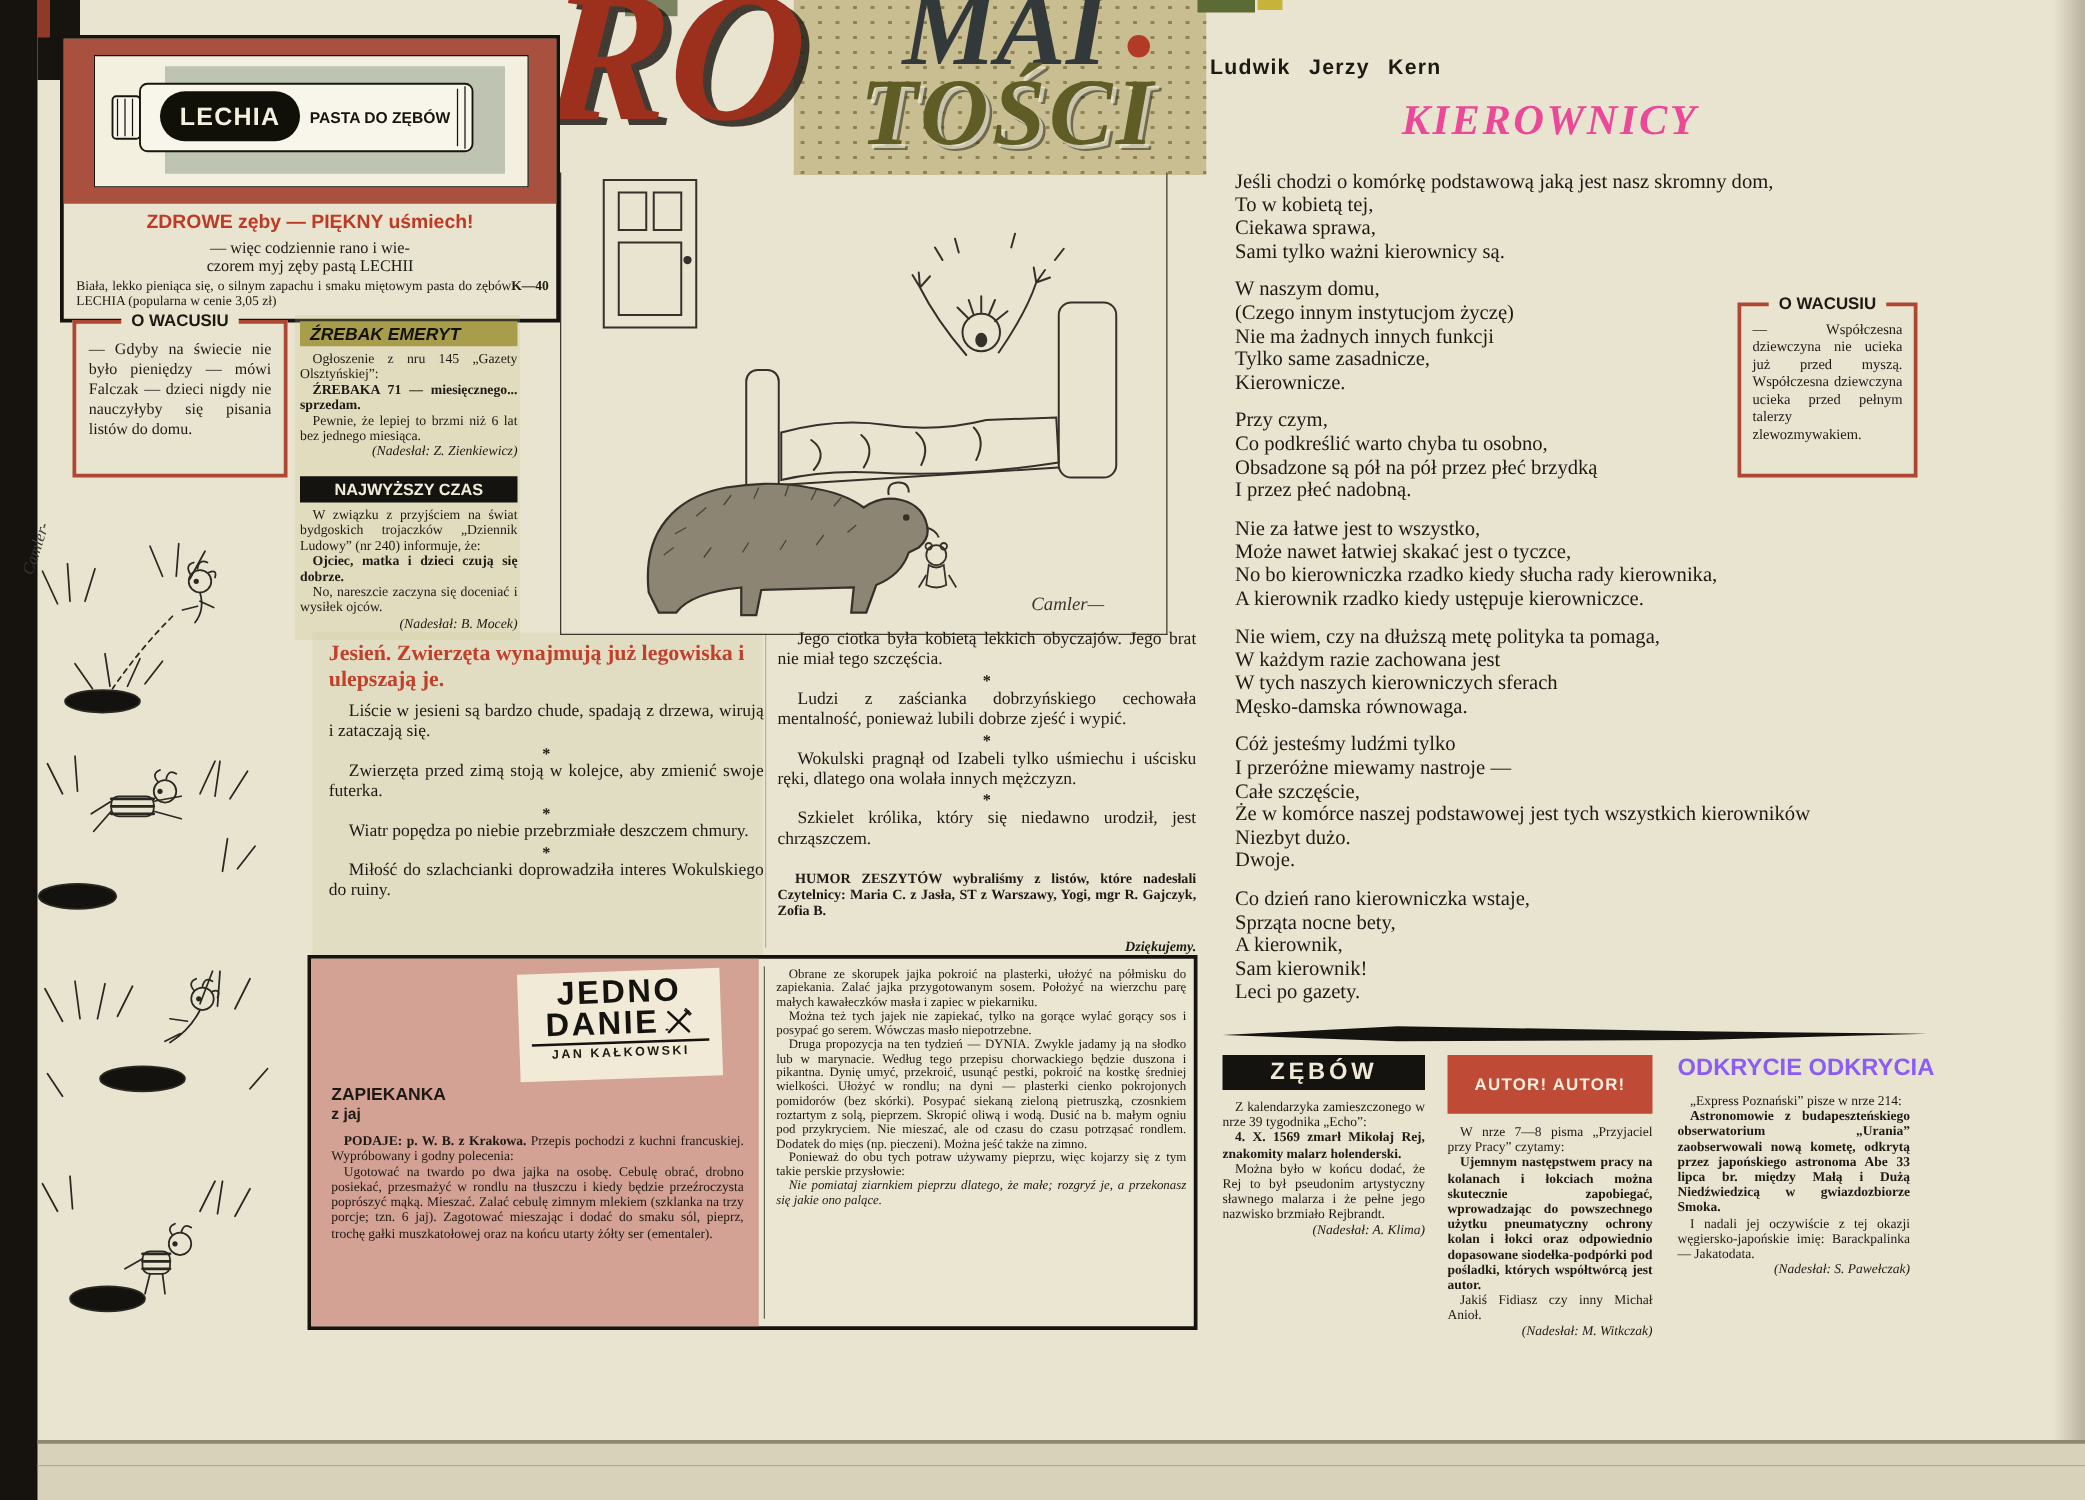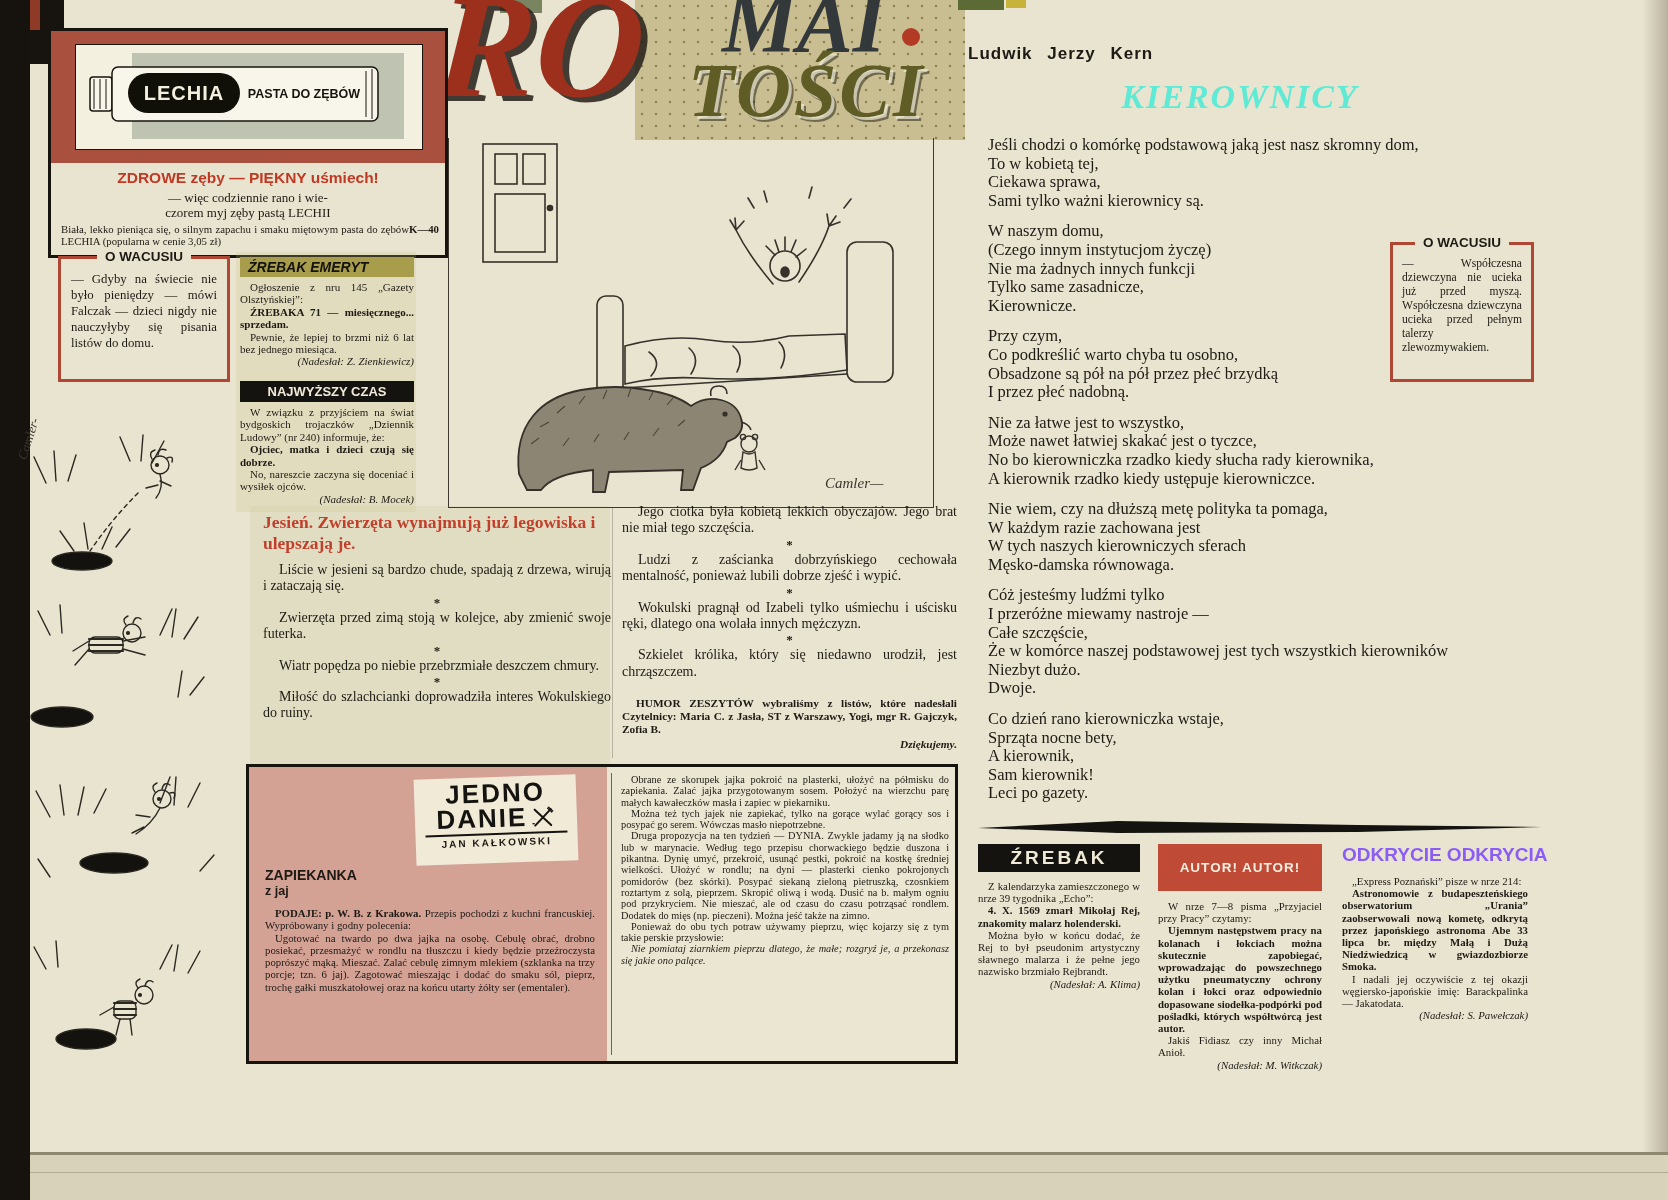--- a/index.html
+++ b/index.html
@@ -62,25 +62,25 @@
   #humor-vrule{left:612px;top:508px;width:1px;height:250px;background:rgba(90,85,70,.35)}
 
   
   #humor-heading{left:263px;top:512px;width:352px;font-weight:bold;font-size:17.5px;line-height:21px;color:#c13f2b}
   .humor-col{font-size:14px;line-height:16.4px;text-align:justify}
   .humor-col p{text-indent:16px}
   #humor-left{left:263px;top:562px;width:348px}
   #humor-right{left:622px;top:504px;width:335px}
   .star-sep{text-align:center;font-size:13px;line-height:13px;margin:1px 0;font-weight:bold}
   #humor-footer{margin-top:17px;font-weight:bold;font-size:11.3px;line-height:13px;text-align:justify;text-indent:14px}
-  #humor-thanks{font-weight:bold;font-style:italic;font-size:11.3px;text-align:right;margin-top:2px}
+  #humor-thanks{font-weight:bold;font-style:italic;font-size:11.3px;text-align:right;margin-top:16px}
 
   
   #poem-author{left:968px;top:44px;font-family:"Liberation Sans",sans-serif;font-weight:bold;font-size:17px;letter-spacing:1px;word-spacing:9px}
-  #poem-title{left:1000px;top:78px;width:480px;text-align:center;font-style:italic;font-weight:bold;font-size:34px;letter-spacing:2px;color:#5eead4}
+  #poem-title{left:1000px;top:78px;width:480px;text-align:center;font-style:italic;font-weight:bold;font-size:34px;letter-spacing:2px;color:#ec4899}
   #poem{left:988px;top:136px;width:565px}
   .stanza{margin-bottom:12px}
   .poem-line{font-size:16.5px;line-height:18.6px;white-space:nowrap}
 
   
   #recipe{left:246px;top:764px;width:712px;height:300px;border:3px solid #17140f;background:#ebe6d2}
   #recipe-pink{position:absolute;left:0;top:0;width:358px;height:100%;background:#d4a195}
   #recipe-logo{position:absolute;left:166px;top:10px;width:162px;height:86px;background:#f0ead6;transform:rotate(-2deg);text-align:center;padding-top:4px}
   .logo-word{font-family:"Liberation Sans",sans-serif;font-weight:900;font-size:26px;line-height:25px;letter-spacing:2px;color:#151310}
   .logo-row{display:flex;align-items:center;justify-content:center;gap:4px}
@@ -373,21 +373,21 @@
       <p>Ponieważ do obu tych potraw używamy pieprzu, więc kojarzy się z tym takie perskie przysłowie:</p>
       <p class="p-italic">Nie pomiataj ziarnkiem pieprzu dlatego, że małe; rozgryź je, a przekonasz się jakie ono palące.</p>
     </div>
 </div>
 
 <svg id="divider-lens" class="abs" viewBox="0 0 566 14">
   <polygon points="0,8 140,1 380,5 564,7 380,12 140,13" fill="#151310"></polygon>
 </svg>
 
 <div id="skrot" class="abs">
-  <div class="tbox">ŹREBAK</div>
+  <div class="tbox">ZĘBÓW</div>
   <div class="brcol">
       <p>Z kalendarzyka zamieszczonego w nrze 39 tygodnika „Echo”:</p>
       <p class="p-bold">4. X. 1569 zmarł Mikołaj Rej, znakomity malarz holenderski.</p>
       <p>Można było w końcu dodać, że Rej to był pseudonim artystyczny sławnego malarza i że pełne jego nazwisko brzmiało Rejbrandt.</p>
       <p class="p-credit">(Nadesłał: A. Klima)</p>
     </div>
 </div>
 
 <div id="autori" class="abs">
   <div class="tbox">AUTOR! AUTOR!</div>

